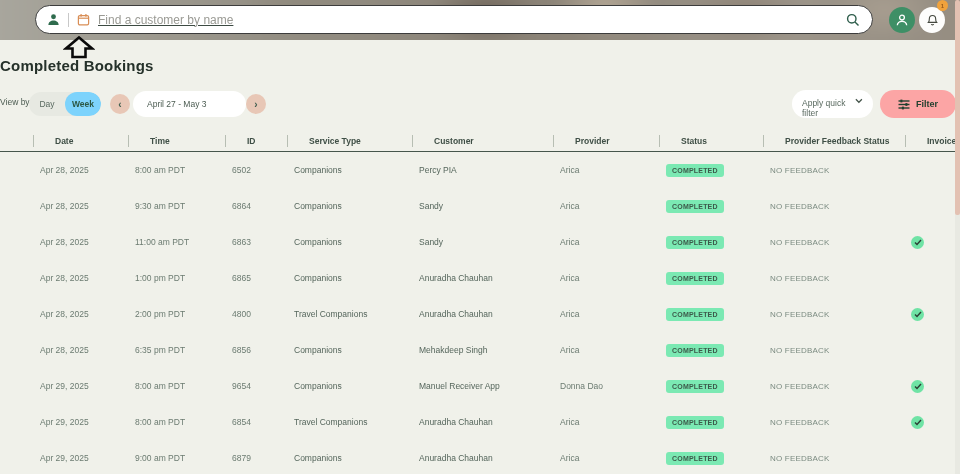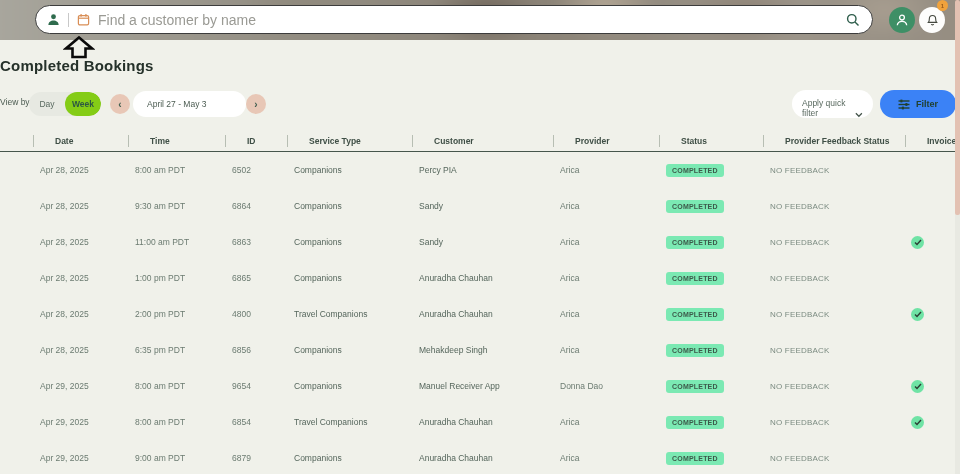--- a/index.html
+++ b/index.html
@@ -27,22 +27,22 @@
   }
 
   
   .search-bar {
     position:absolute; top:5px; left:35px; width:838px; height:29px;
     background:#fff; border:1.6px solid #3c3c3c; border-radius:15px;
     display:flex; align-items:center; padding:0 12px 0 11px; z-index:5;
   }
   .search-bar .vdiv { width:1px; height:14px; background:#c8c8c8; margin:0 8px; }
   .search-bar input {
-    flex:1; border:none; outline:none; font-size:14px; color:#3c4a42;
-    font-family:"Liberation Sans", sans-serif; background:transparent; margin-left:8px;
+    flex:1; border:none; outline:none; font-size:12px; color:#3c4a42;
+    font-family:"Liberation Sans", sans-serif; background:transparent; margin-left:8px;text-decoration:underline;
   }
   .search-bar input::placeholder { color:#9a9a94; }
   .sb-icon { display:flex; align-items:center; }
 
   
   .avatar-btn {
     position:absolute; top:7px; left:889px; width:26px; height:26px; border-radius:50%;
     background:#3e8f66; display:flex; align-items:center; justify-content:center; z-index:5;
   }
   .bell-btn {
@@ -68,41 +68,41 @@
   .controls { position:absolute; top:88px; left:0; width:960px; height:32px; }
   .viewby-label { position:absolute; left:0px; top:9px; font-size:8.5px; color:#4c5c52; }
   .segmented {
     position:absolute; left:29px; top:4px; height:24px; width:72px;
     background:#e7e9e2; border-radius:13px; display:flex; overflow:hidden;
   }
   .seg {
     flex:1; display:flex; align-items:center; justify-content:center;
     font-size:8.5px; color:#5a6a60; cursor:default;
   }
-  .seg.selected { background:#84cc16; border-radius:13px; color:#2c5743; font-weight:bold; }
+  .seg.selected { background:#7dd3fc; border-radius:13px; color:#2c5743; font-weight:bold; }
   .chev-btn {
     position:absolute; top:6px; width:20px; height:20px; border-radius:50%;
     background:#e8c7b6; display:flex; align-items:center; justify-content:center;
     color:#3f5d4e; font-size:10px; font-weight:bold;
   }
   .chev-left { left:110px; }
   .chev-right { left:246px; }
   .date-pill {
     position:absolute; left:133px; top:3px; width:113px; height:26px;
     background:#fff; border-radius:14px; display:flex; align-items:center;
     padding-left:14px; font-size:8.5px; color:#4c5c52;
   }
   .quickfilter {
     position:absolute; left:792px; top:2px; width:81px; height:28px;
-    background:#fff; border-radius:15px; display:flex; align-items:flex-end;
-    justify-content:space-between; padding:0 10px; font-size:8.5px; color:#5a6a60;
+    background:#fff; border-radius:15px; display:flex; align-items:flex-start;
+    justify-content:space-between; padding:8px 10px; font-size:8.5px; color:#5a6a60;
   }
   .filter-btn {
     position:absolute; left:880px; top:2px; width:76px; height:28px;
-    background:#3b82f6; border-radius:15px; display:flex; align-items:center;
+    background:#fca5a5; border-radius:15px; display:flex; align-items:center;
     justify-content:center; gap:6px; font-size:9px; font-weight:bold; color:#21402f;
   }
 
   
   .table-area { position:absolute; top:130px; left:0; width:955px; }
   .thead {
     display:grid; grid-template-columns:95px 97px 62px 125px 141px 106px 104px 142px 50px;
     padding-left:33px; height:22px; align-items:center;
     border-bottom:1.6px solid #46564c;
   }

